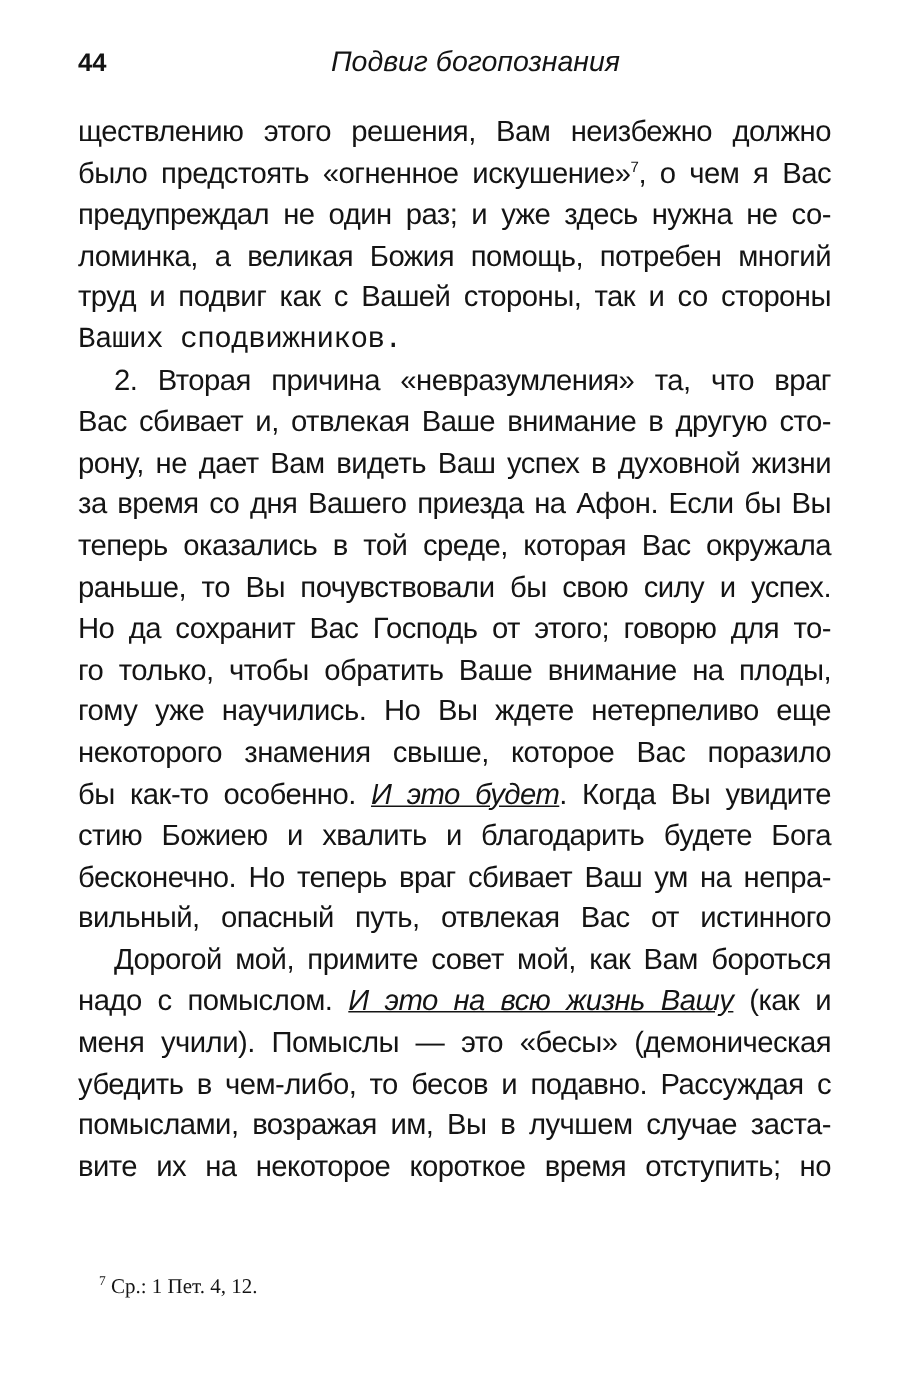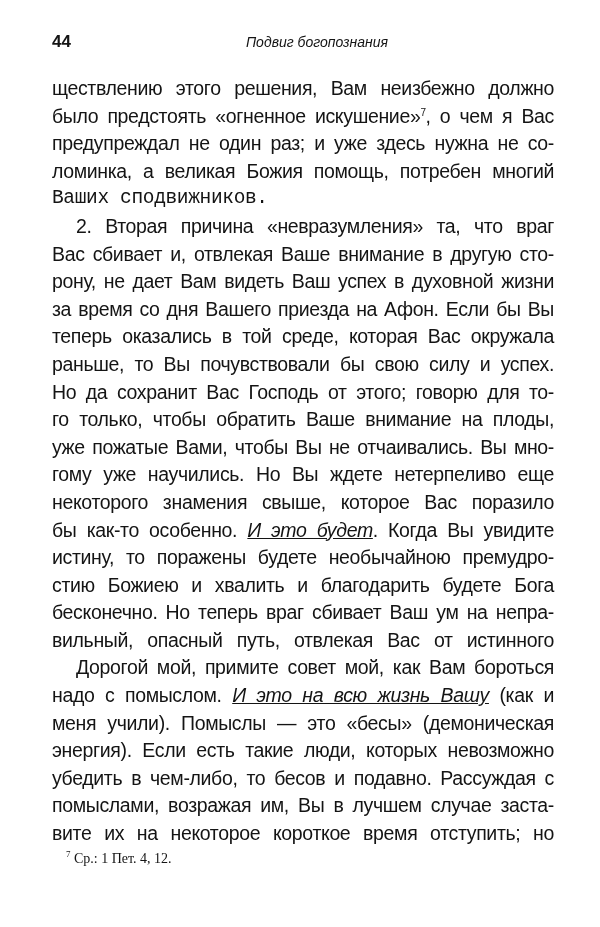--- a/index.html
+++ b/index.html
@@ -8,21 +8,21 @@
     font-family: "Liberation Sans", sans-serif; color: #141414;
   }
   .page-header {
     position: absolute; top: 30px; left: 52px; width: 500px; height: 24px;
   }
   .page-number {
     position: absolute; left: 0; top: 0; font-size: 17px; font-weight: bold; line-height: 24px; text-align: right;
   }
   .running-title {
     position: absolute; left: 0; right: 0; text-align: center; top: 0;
-    font-style: italic; font-size: 14px; line-height: 24px; padding-left: 30px;
+    font-style: italic; font-size: 19px; line-height: 24px; padding-left: 30px;
   }
   .body-text {
     position: absolute; top: 75px; left: 52px; width: 502px;
   }
   .line {
     height: 27.6px; line-height: 27.6px; font-size: 19.5px;
     white-space: nowrap; text-align: justify; text-align-last: justify;
     font-stretch: condensed; letter-spacing: -0.35px;
     transform-origin: left center;
   }
@@ -42,41 +42,39 @@
 <div class="page-header">
   <span class="page-number">44</span>
   <span class="running-title">Подвиг богопознания</span>
 </div>
 
 <div class="body-text">
   <div class="line">ществлению этого решения, Вам неизбежно должно</div>
   <div class="line"><span>было предстоять «огненное искушение»</span><sup>7</sup><span>, о чем я Вас</span></div>
   <div class="line">предупреждал не один раз; и уже здесь нужна не со-</div>
   <div class="line">ломинка, а великая Божия помощь, потребен многий</div>
+  <div class="line">труд и подвиг как с Вашей стороны, так и со стороны</div>
   <div class="line last">Ваших сподвижников.</div>
   <div class="line indent">2. Вторая причина «невразумления» та, что враг</div>
   <div class="line">Вас сбивает и, отвлекая Ваше внимание в другую сто-</div>
   <div class="line">рону, не дает Вам видеть Ваш успех в духовной жизни</div>
   <div class="line">за время со дня Вашего приезда на Афон. Если бы Вы</div>
   <div class="line">теперь оказались в той среде, которая Вас окружала</div>
   <div class="line">раньше, то Вы почувствовали бы свою силу и успех.</div>
   <div class="line">Но да сохранит Вас Господь от этого; говорю для то-</div>
   <div class="line">го только, чтобы обратить Ваше внимание на плоды,</div>
-  <div class="line">уже пожатые Вами, чтобы Вы не отчаивались. Вы мно-</div>
   <div class="line">гому уже научились. Но Вы ждете нетерпеливо еще</div>
   <div class="line">некоторого знамения свыше, которое Вас поразило</div>
   <div class="line"><span>бы как-то особенно. </span><i>И это будет</i><span>. Когда Вы увидите</span></div>
-  <div class="line">истину, то поражены будете необычайною премудро-</div>
   <div class="line">стию Божиею и хвалить и благодарить будете Бога</div>
   <div class="line">бесконечно. Но теперь враг сбивает Ваш ум на непра-</div>
   <div class="line">вильный, опасный путь, отвлекая Вас от истинного</div>
   <div class="line indent">Дорогой мой, примите совет мой, как Вам бороться</div>
   <div class="line"><span>надо с помыслом. </span><i>И это на всю жизнь Вашу</i><span> (как и</span></div>
   <div class="line">меня учили). Помыслы — это «бесы» (демоническая</div>
-  <div class="line">энергия). Если есть такие люди, которых невозможно</div>
   <div class="line">убедить в чем-либо, то бесов и подавно. Рассуждая с</div>
   <div class="line">помыслами, возражая им, Вы в лучшем случае заста-</div>
   <div class="line">вите их на некоторое короткое время отступить; но</div>
 
 </div>
 
 <div class="footnote">
   <sup>7</sup>
   <span>Ср.: 1 Пет. 4, 12.</span>
 </div>

